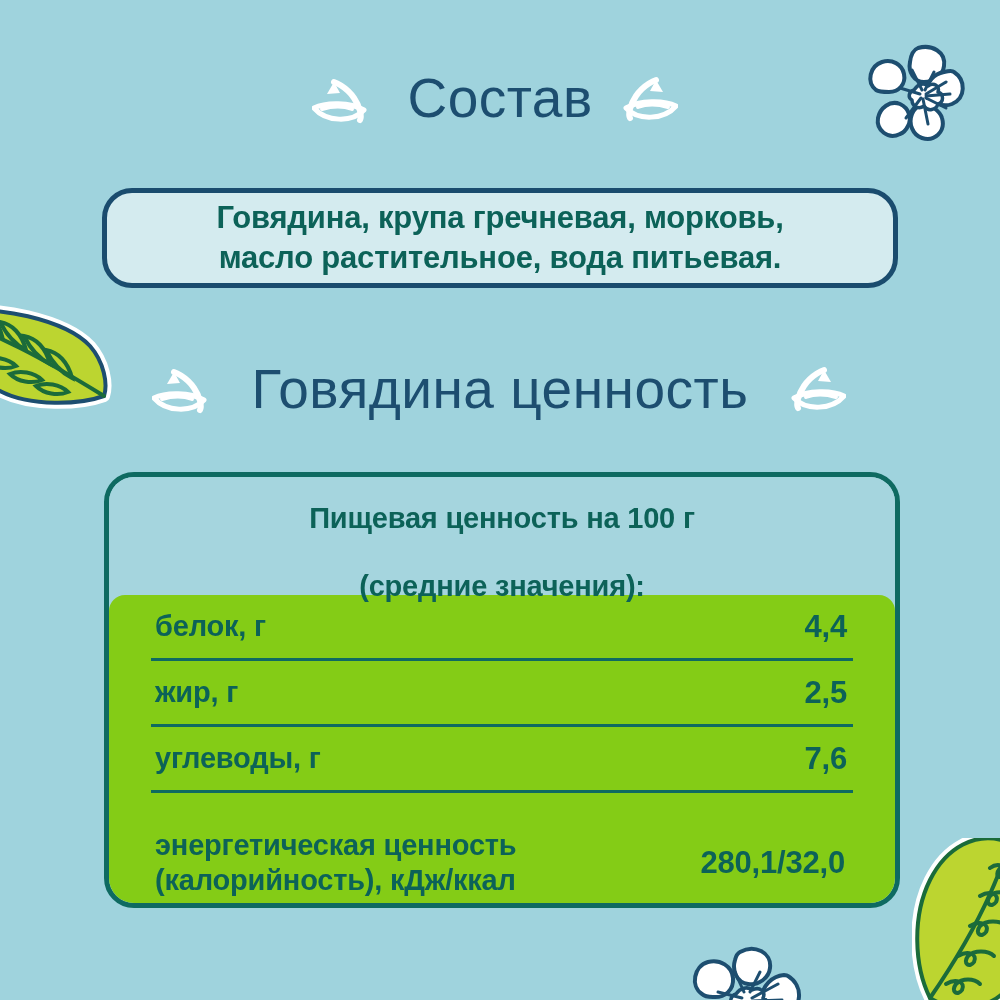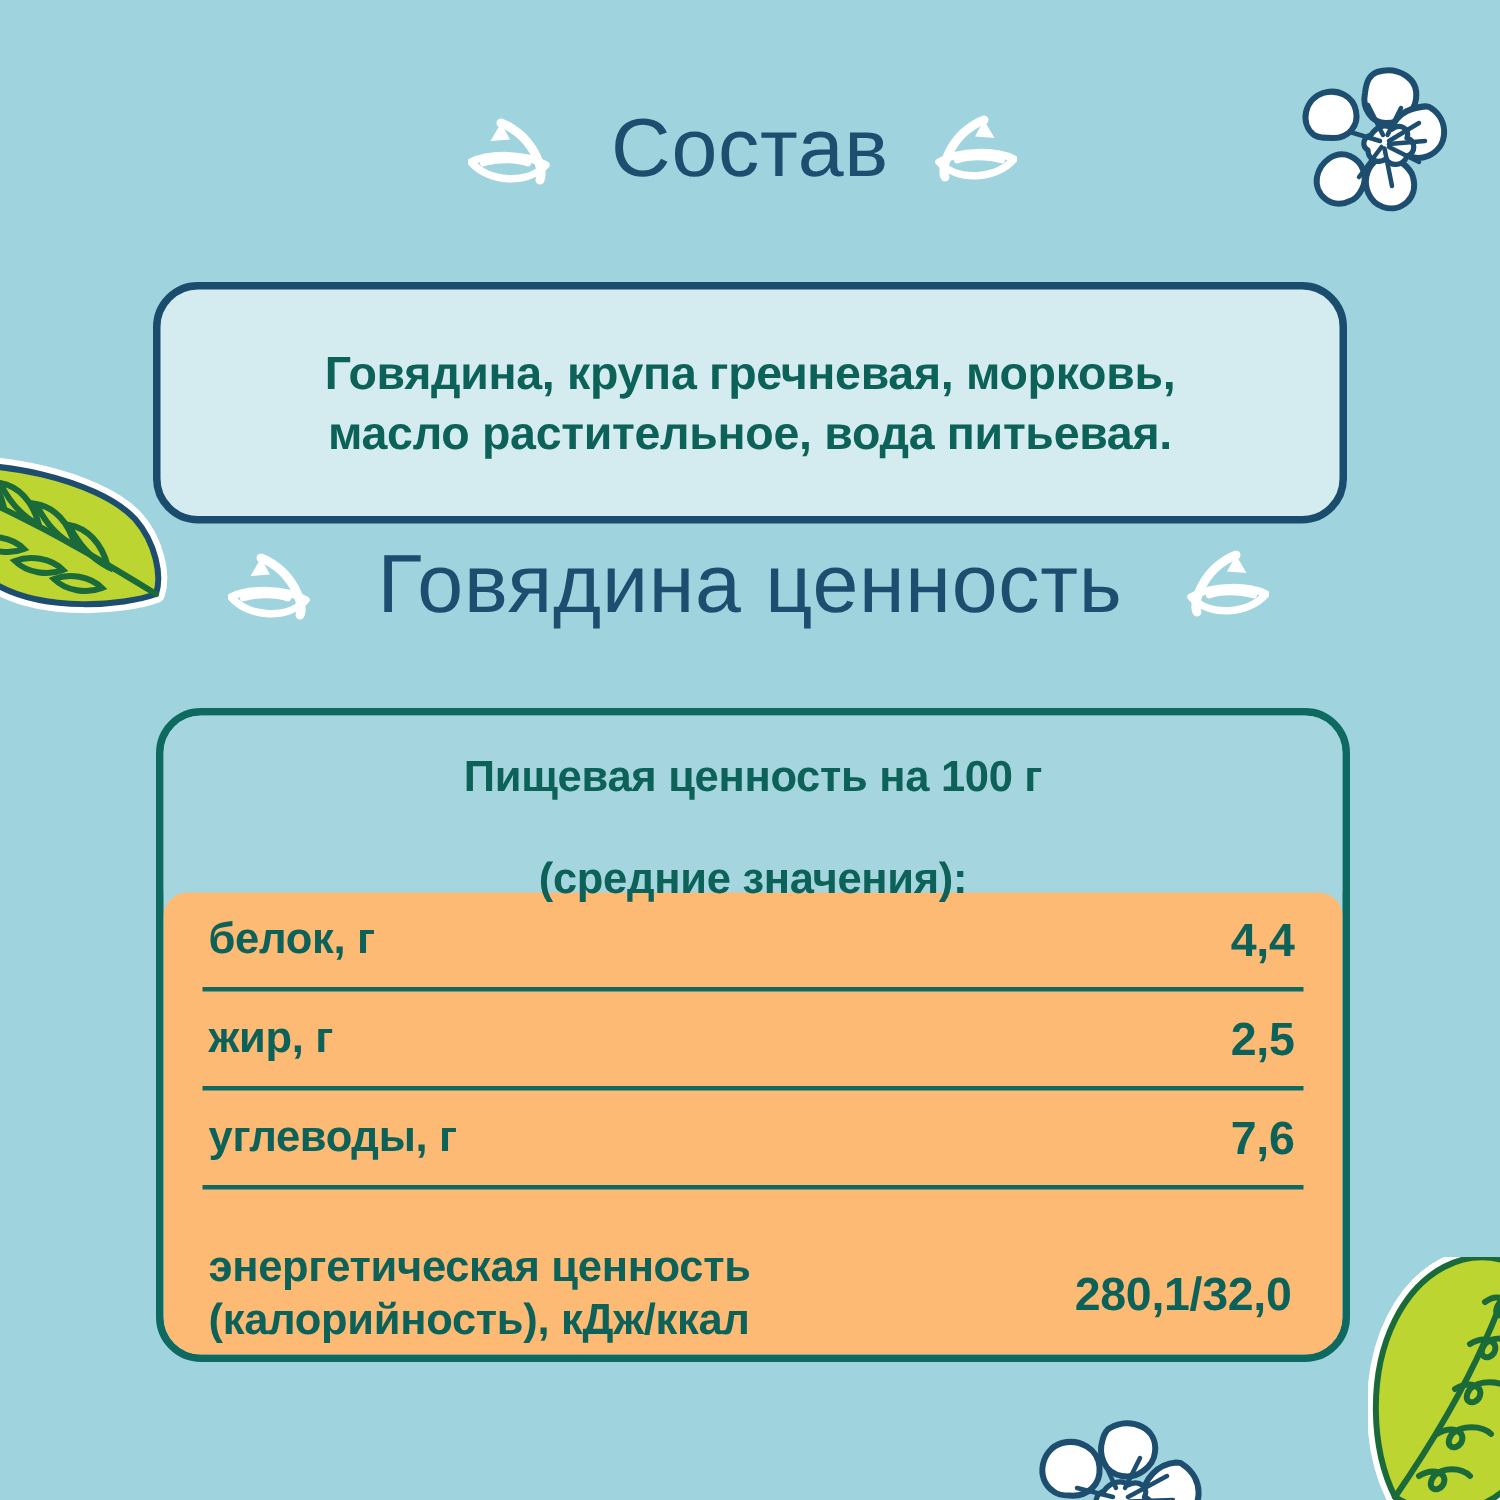--- a/index.html
+++ b/index.html
@@ -52,21 +52,21 @@
   }
   #title-sostav { left: 0; top: 66px; width: 1000px; text-align: center; }
   #title-pv     { left: 0; top: 357px; width: 1000px; text-align: center; }
 
   
   #ingredients-card {
     position: absolute;
     left: 102px;
     top: 188px;
     width: 796px;
-    height: 161px;
+    height: 100px;
     box-sizing: border-box;
     background: #d4ebef;
     border: 5px solid #1a4c6e;
     border-radius: 30px;
     display: flex;
     align-items: center;
     justify-content: center;
   }
   #ingredients-text {
     color: #0c6258;
@@ -103,23 +103,23 @@
     color: #0c6258;
     font-size: 29px;
     font-weight: bold;
     line-height: 1.22;
     text-align: center;
     letter-spacing: -0.2px;
     margin-top: 33px;
   }
 
   #nutrition-rows {
-    background: #fdba74;
+    background: #84cc16;
     height: 308px;
-    padding: 0 26px;
+    padding: 0 42px;
     box-sizing: border-box;
     border-radius: 16px;
   }
   .nut-row {
     display: flex;
     align-items: center;
     justify-content: space-between;
     box-sizing: border-box;
     border-bottom: 3px solid #0e6a61;
     height: 66px;

